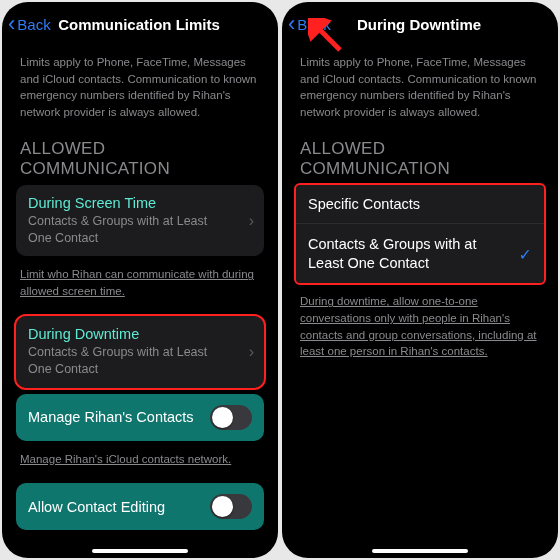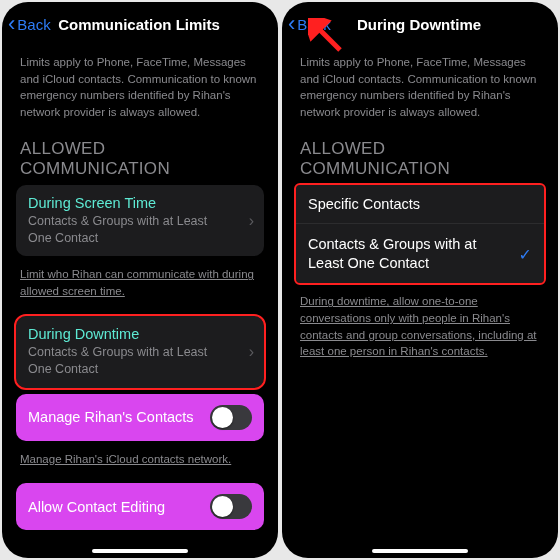--- a/index.html
+++ b/index.html
@@ -119,21 +119,21 @@
     font-size: 16px;
   }
   .footer {
     color: #8a8a8e;
     font-size: 11.5px;
     line-height: 1.45;
     padding: 4px 4px 16px 4px;
     text-decoration: underline;
   }
   .toggle-cell {
-    background: #d946ef;
+    background: #0f766e;
     border-radius: 10px;
     padding: 11px 12px;
     display: flex;
     align-items: center;
     justify-content: space-between;
     margin-bottom: 6px;
   }
   .toggle-label {
     font-size: 14.5px;
     color: #fff;

